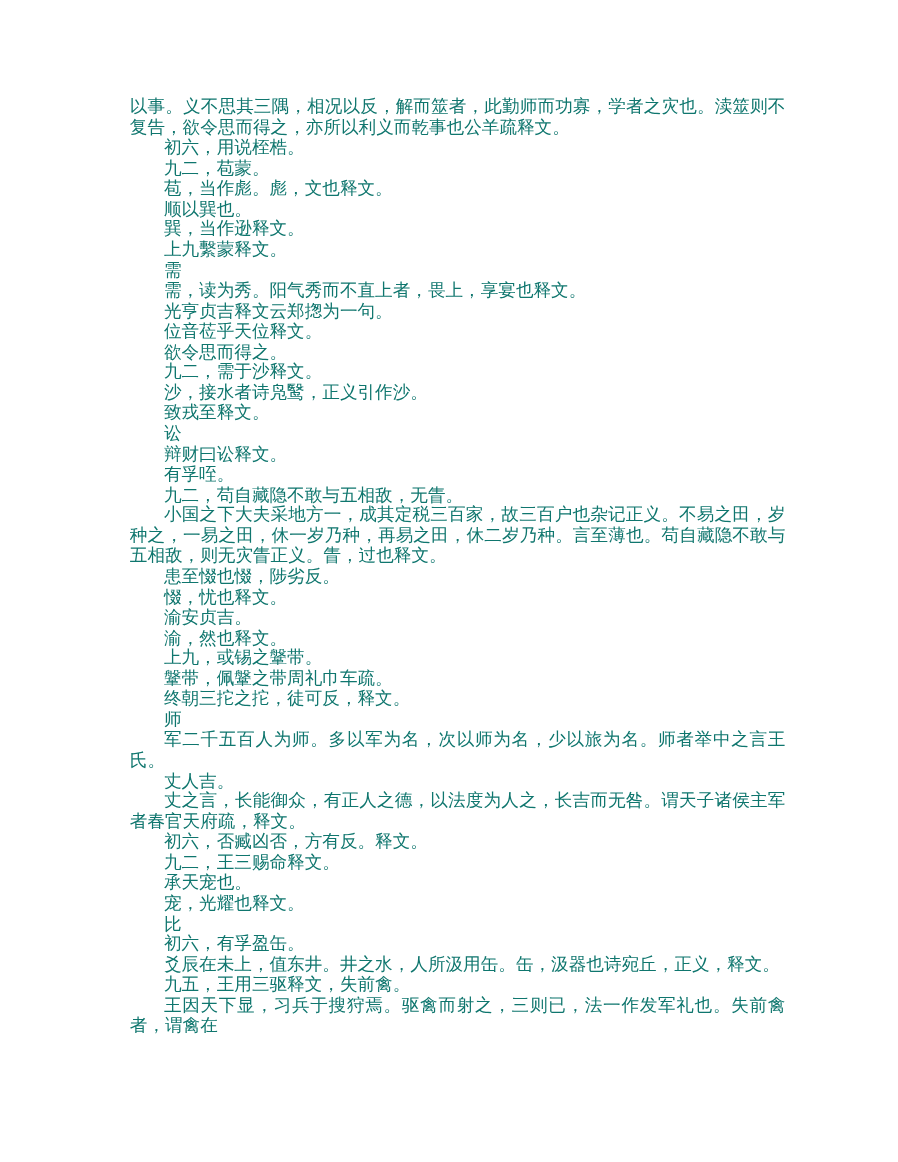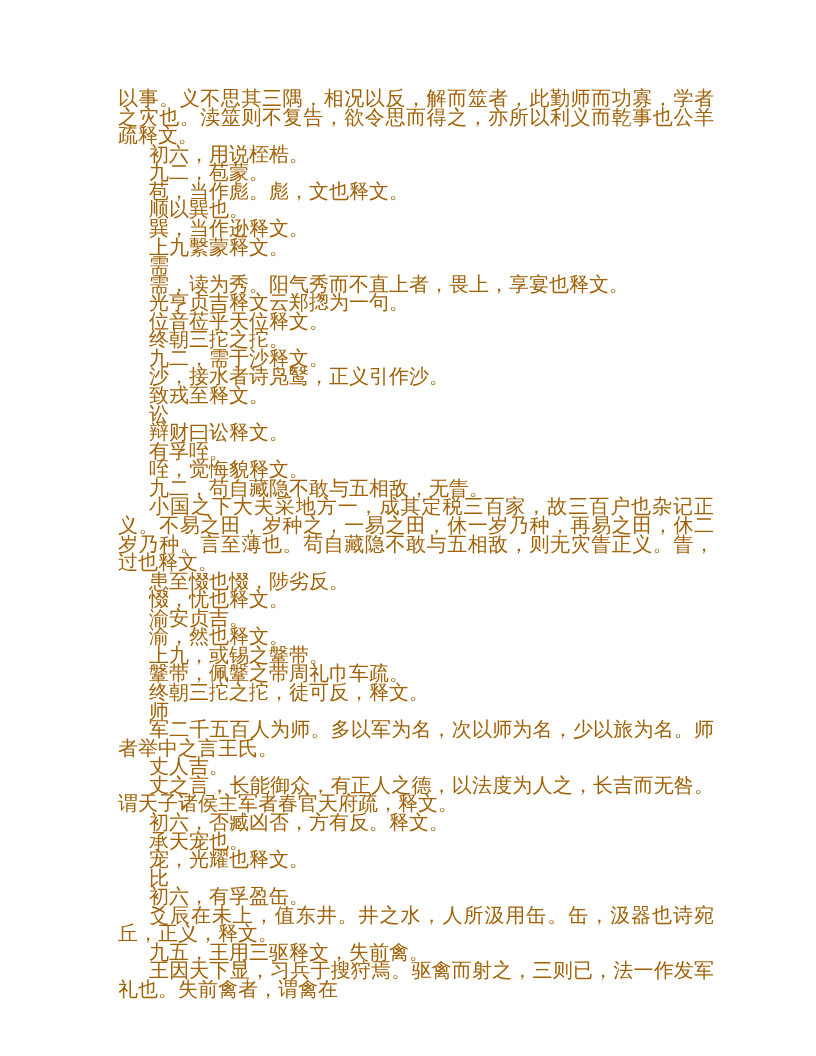--- a/index.html
+++ b/index.html
@@ -24,23 +24,23 @@
   .text-block {
     position: absolute;
     left: 118px;
     top: 89px;
     width: 596px;
   }
   .text-block p {
     margin: 0;
     padding: 0;
     font-family: "Liberation Serif", "DejaVu Serif", serif;
-    font-size: 20px;
+    font-size: 16px;
     line-height: 18.57px;
-    color: #a16207;
+    color: #0f766e;
     text-align: justify;
     text-justify: inter-ideograph;
     word-break: break-all;
   }
   .text-block p.indent {
     text-indent: 31px;
   }
 </style>
 </head>
 <body>
@@ -52,42 +52,42 @@
       <p class="indent">初六，用说桎梏。</p>
       <p class="indent">九二，苞蒙。</p>
       <p class="indent">苞，当作彪。彪，文也释文。</p>
       <p class="indent">顺以巽也。</p>
       <p class="indent">巽，当作逊释文。</p>
       <p class="indent">上九繫蒙释文。</p>
       <p class="indent">需</p>
       <p class="indent">需，读为秀。阳气秀而不直上者，畏上，享宴也释文。</p>
       <p class="indent">光亨贞吉释文云郑揔为一句。</p>
       <p class="indent">位音莅乎天位释文。</p>
-      <p class="indent">终朝三拕之拕。</p>
+      <p class="indent">欲令思而得之。</p>
       <p class="indent">九二，需于沙释文。</p>
       <p class="indent">沙，接水者诗凫鹥，正义引作沙。</p>
       <p class="indent">致戎至释文。</p>
       <p class="indent">讼</p>
       <p class="indent">辩财曰讼释文。</p>
       <p class="indent">有孚咥。</p>
-      <p class="indent">咥，觉悔貌释文。</p>
       <p class="indent">九二，苟自藏隐不敢与五相敌，无眚。</p>
       <p class="indent">小国之下大夫采地方一，成其定税三百家，故三百户也杂记正义。不易之田，岁种之，一易之田，休一岁乃种，再易之田，休二岁乃种。言至薄也。苟自藏隐不敢与五相敌，则无灾眚正义。眚，过也释文。</p>
       <p class="indent">患至惙也惙，陟劣反。</p>
       <p class="indent">惙，忧也释文。</p>
       <p class="indent">渝安贞吉。</p>
       <p class="indent">渝，然也释文。</p>
       <p class="indent">上九，或锡之鞶带。</p>
       <p class="indent">鞶带，佩鞶之带周礼巾车疏。</p>
       <p class="indent">终朝三拕之拕，徒可反，释文。</p>
       <p class="indent">师</p>
       <p class="indent">军二千五百人为师。多以军为名，次以师为名，少以旅为名。师者举中之言王氏。</p>
       <p class="indent">丈人吉。</p>
       <p class="indent">丈之言，长能御众，有正人之德，以法度为人之，长吉而无咎。谓天子诸侯主军者春官天府疏，释文。</p>
       <p class="indent">初六，否臧凶否，方有反。释文。</p>
+      <p class="indent">九二，王三赐命释文。</p>
       <p class="indent">承天宠也。</p>
       <p class="indent">宠，光耀也释文。</p>
       <p class="indent">比</p>
       <p class="indent">初六，有孚盈缶。</p>
       <p class="indent">爻辰在未上，值东井。井之水，人所汲用缶。缶，汲器也诗宛丘，正义，释文。</p>
       <p class="indent">九五，王用三驱释文，失前禽。</p>
       <p class="indent">王因天下显，习兵于搜狩焉。驱禽而射之，三则已，法一作发军礼也。失前禽者，谓禽在</p>
     </div>
 </div>
 

